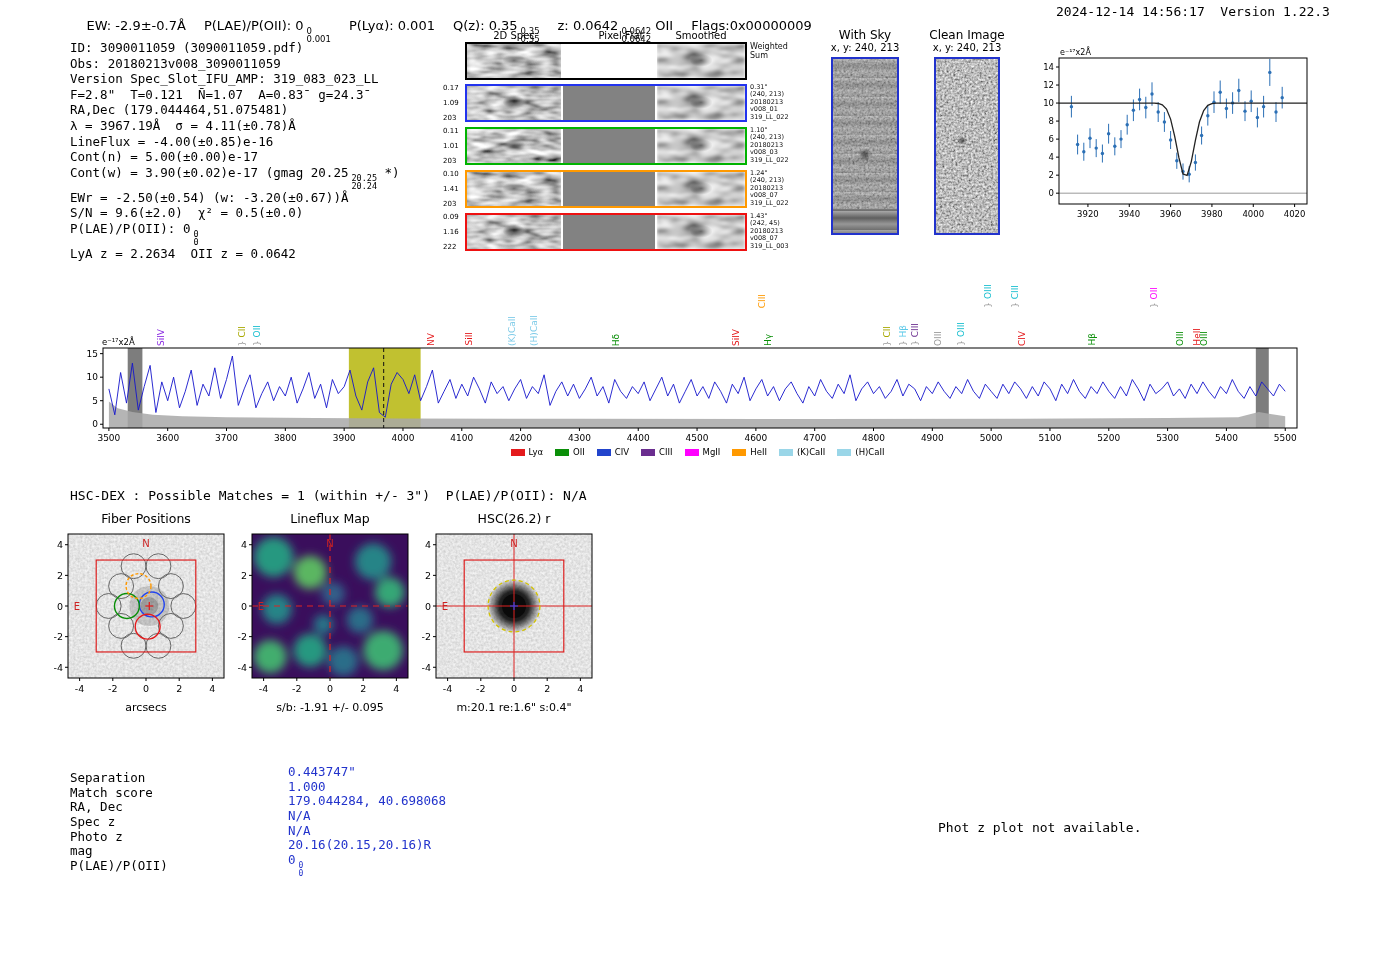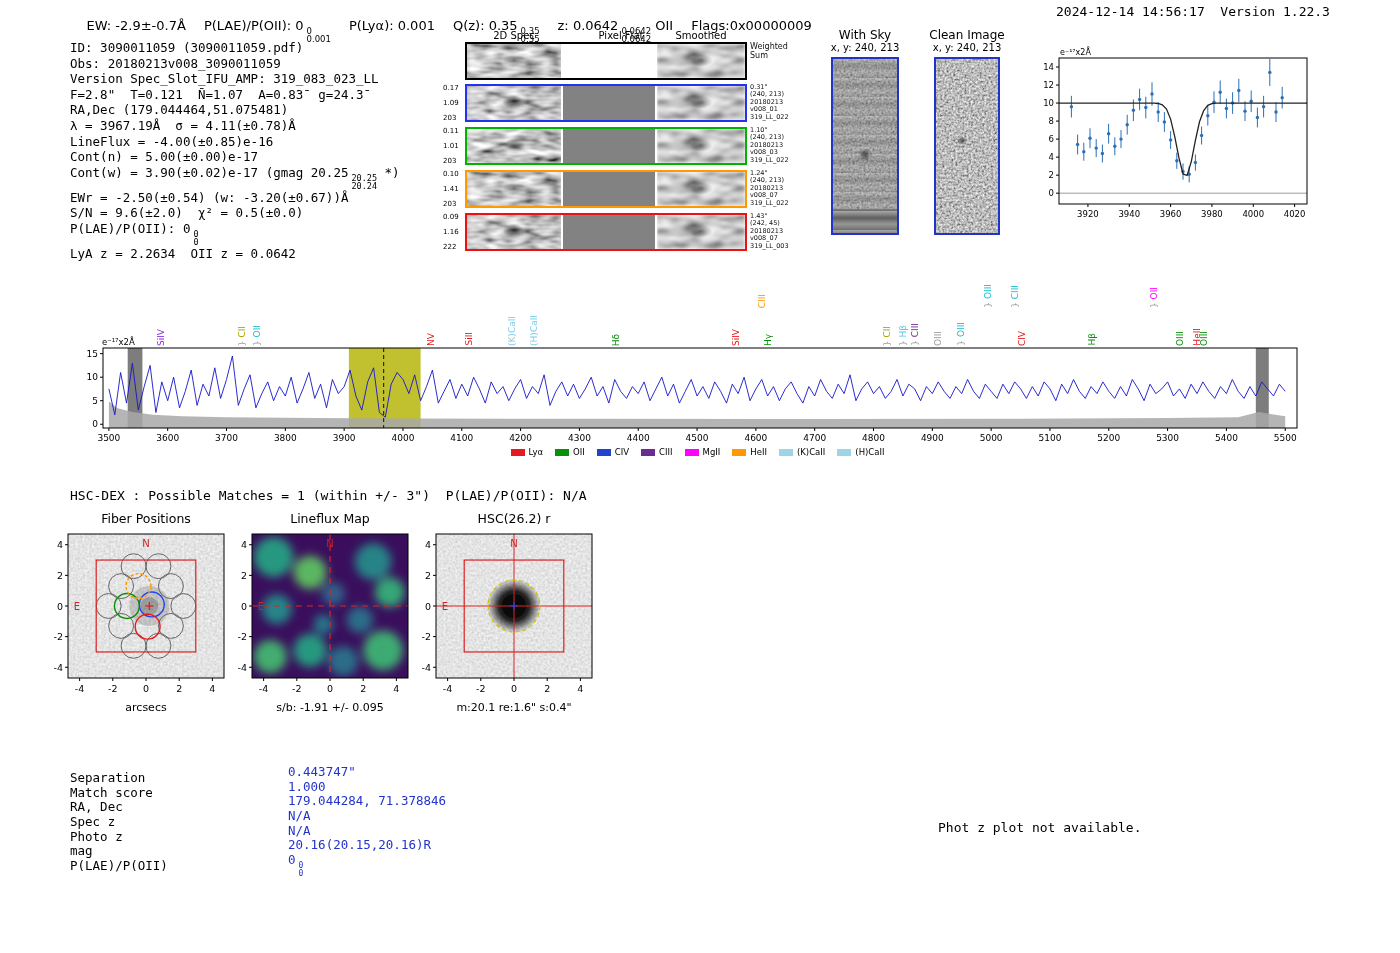--- a/index.html
+++ b/index.html
@@ -710,21 +710,21 @@
         <text x="108" y="13" text-anchor="middle" font-size="12.5" fill="#000">HSC(26.2) r</text>
         <text x="108" y="201" text-anchor="middle" font-size="11" fill="#000">m:20.1 re:1.6" s:0.4"</text>
         <text x="108" y="37" text-anchor="middle" font-size="10" fill="#cc2222">N</text>
         <text x="39" y="99.5" text-anchor="middle" font-size="10" fill="#cc2222">E</text>
       </svg></div>
 
   <div class="abs match-table mono">
     <div id="match-rows">
         <div class="mt-row"><div class="mt-label">Separation</div><div class="mt-value">0.443747"</div></div>
         <div class="mt-row"><div class="mt-label">Match score</div><div class="mt-value">1.000</div></div>
-        <div class="mt-row"><div class="mt-label">RA, Dec</div><div class="mt-value">179.044284, 71.378846</div></div>
+        <div class="mt-row"><div class="mt-label">RA, Dec</div><div class="mt-value">179.044284, 40.698068</div></div>
         <div class="mt-row"><div class="mt-label">Spec z</div><div class="mt-value">N/A</div></div>
         <div class="mt-row"><div class="mt-label">Photo z</div><div class="mt-value">N/A</div></div>
         <div class="mt-row"><div class="mt-label">mag</div><div class="mt-value">20.16(20.15,20.16)R</div></div>
         <div class="mt-row"><div class="mt-label">P(LAE)/P(OII)</div><div class="mt-value">0<span class="stack"><span>0</span><span>0</span></span></div></div>
       </div>
   </div>
 
   <div class="abs photz mono">Phot z plot not available.</div>
 
 </div>

